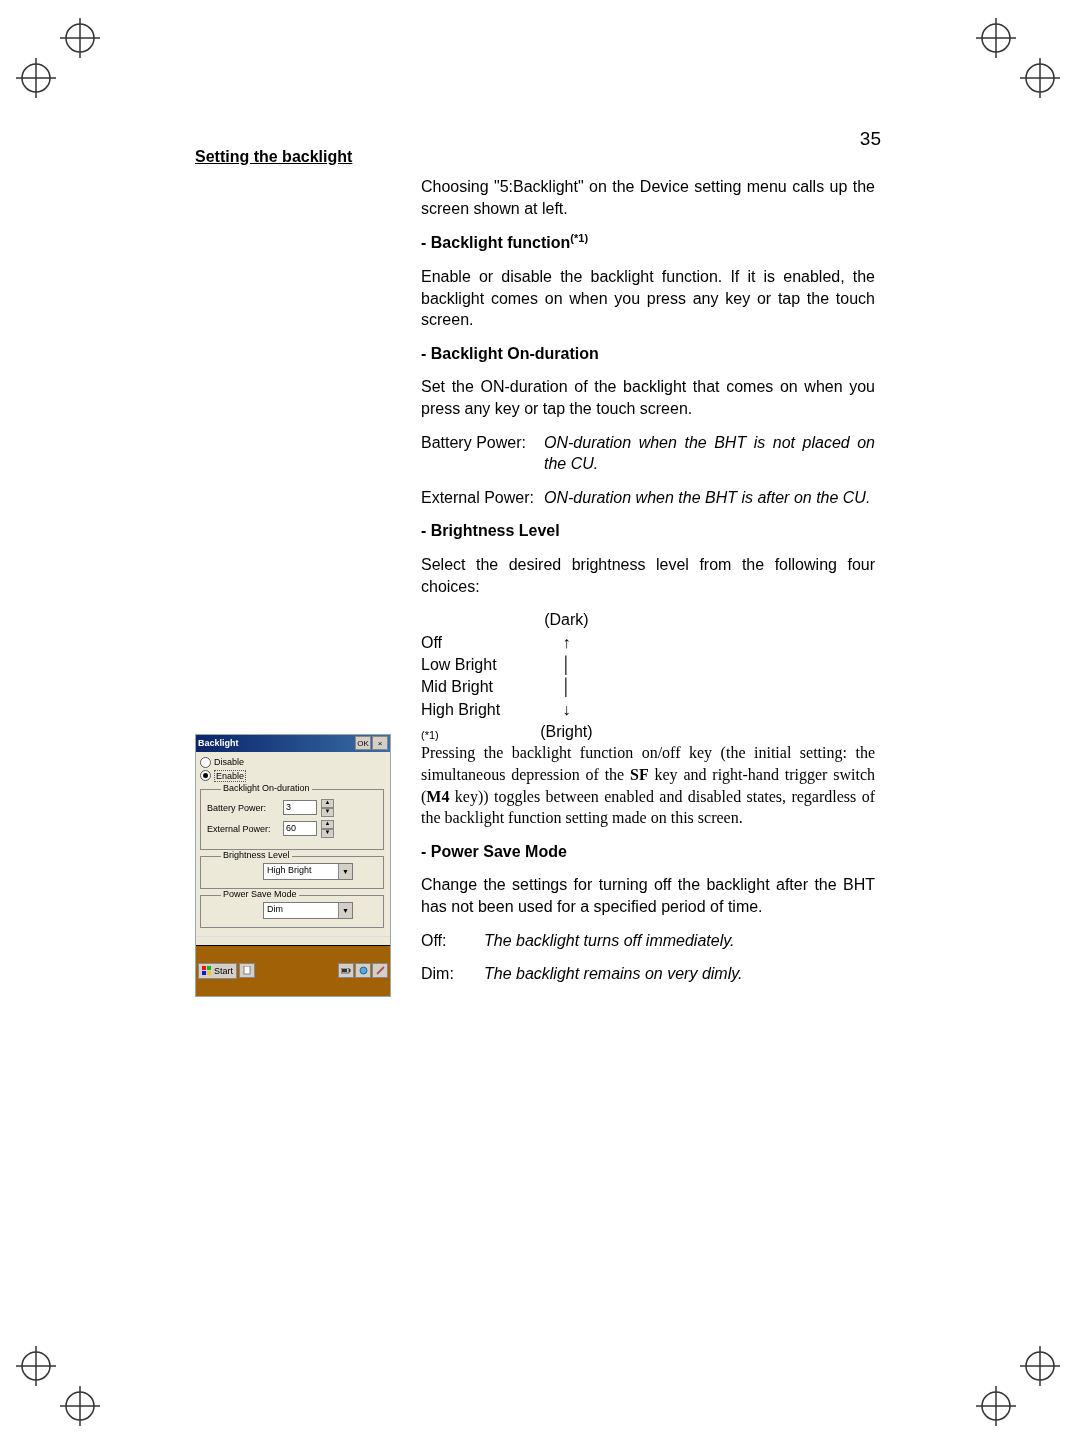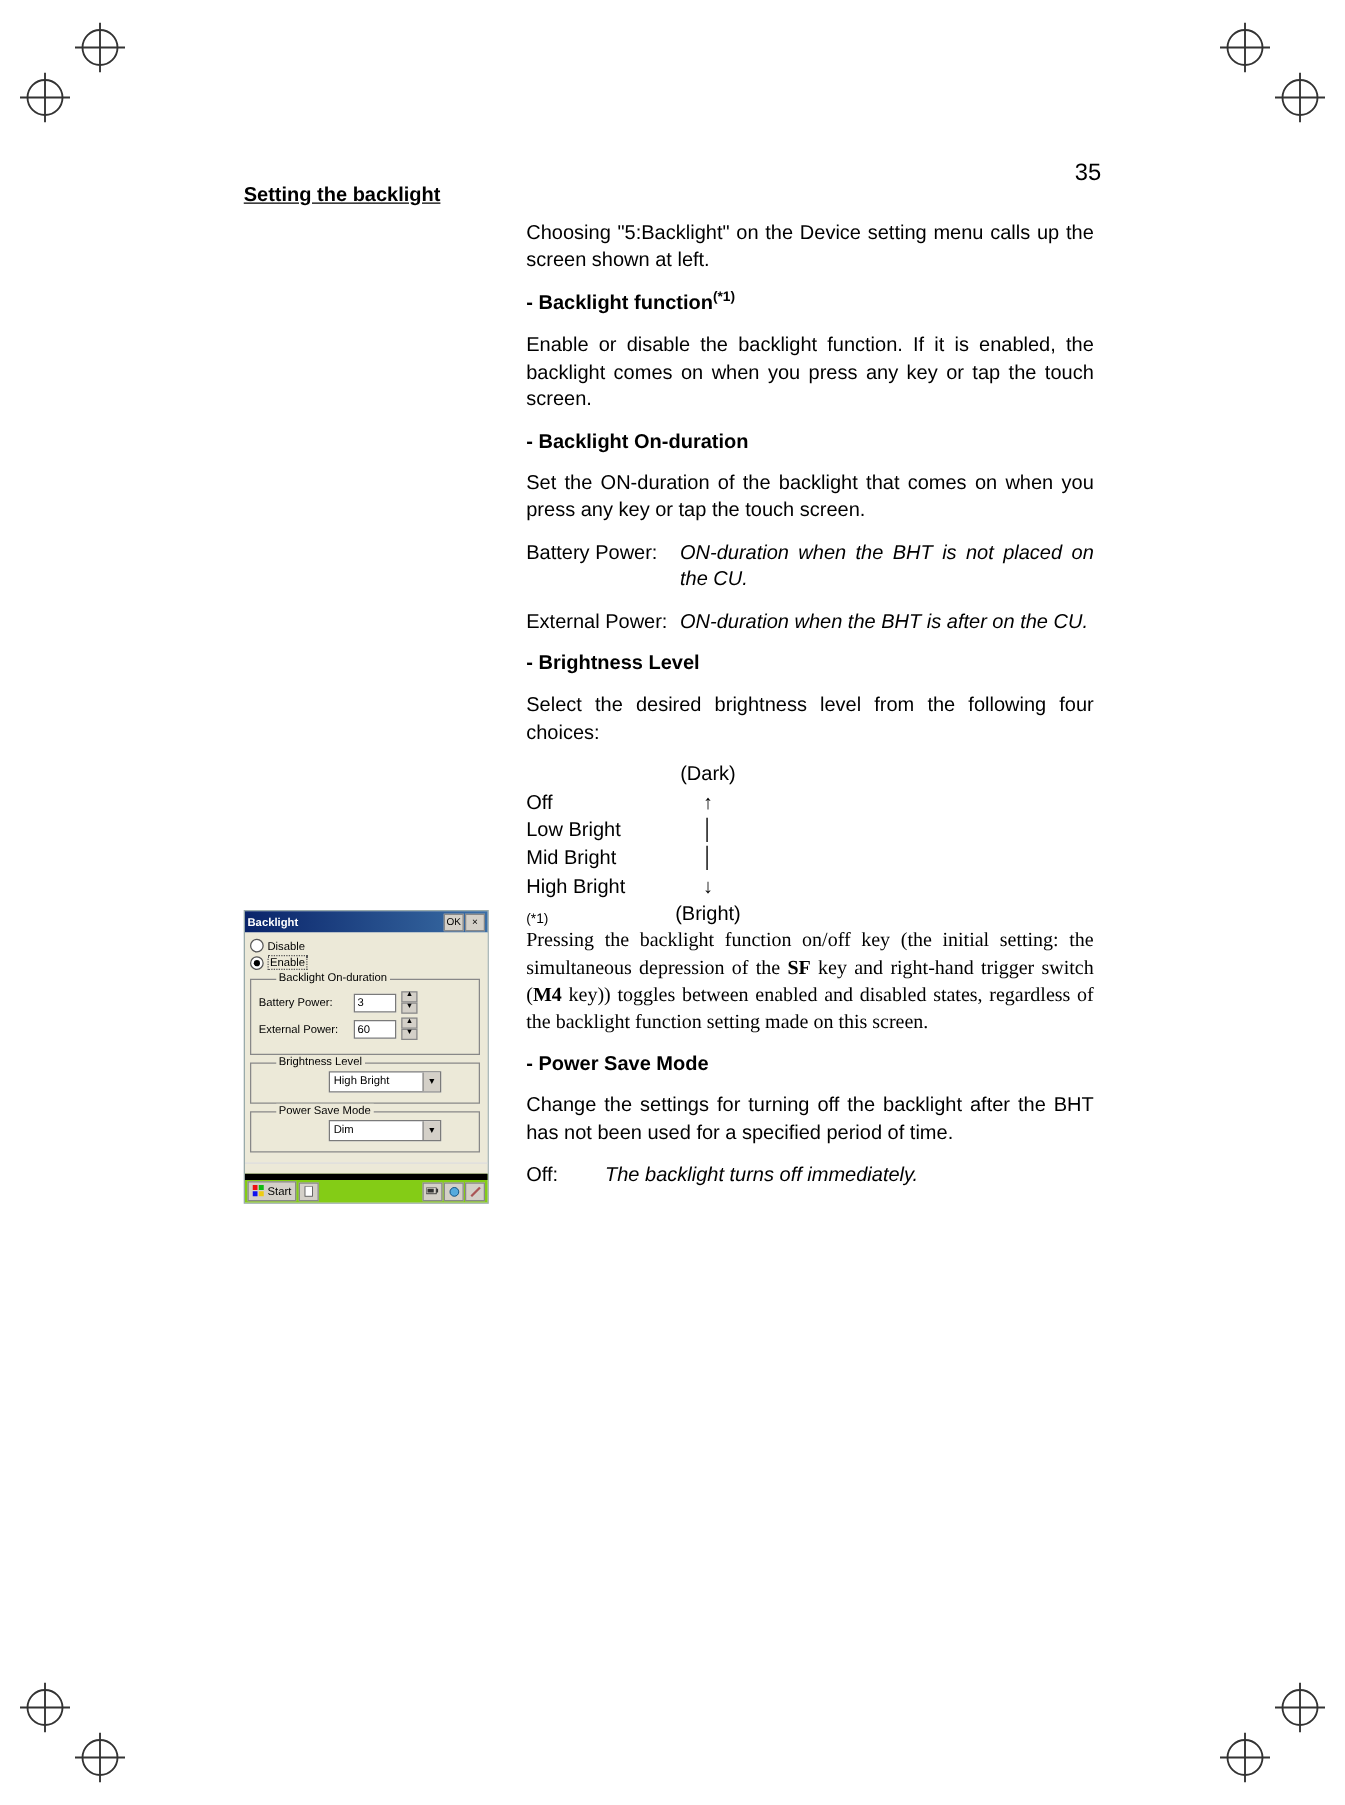--- a/index.html
+++ b/index.html
@@ -81,21 +81,21 @@
   .fs-legend { position: absolute; top: -7px; left: 20px; background: #ece9d8; padding: 0 2px; font-weight: normal; }
   .inp-row { display: flex; align-items: center; gap: 4px; margin: 3px 0; }
   .inp-label { width: 72px; }
   .num-input { border: 1px solid #7a7a7a; background: white; width: 28px; height: 13px; padding: 0 2px; font-size: 9px; line-height: 13px; }
   .spinner { display: flex; flex-direction: column; }
   .spin-btn { width: 11px; height: 7px; border: 1px solid #888; background: #d4d0c8; font-size: 6px; line-height: 5px; text-align: center; }
   .dropdown { display: flex; border: 1px solid #7a7a7a; background: white; height: 15px; width: 88px; margin-left: 56px; }
   .dropdown .dd-text { flex: 1; padding: 1px 3px; font-size: 9px; }
   .dropdown .dd-btn { width: 13px; background: #d4d0c8; border-left: 1px solid #888; display: flex; align-items: center; justify-content: center; font-size: 7px; }
   .ss-spacer { height: 8px; background: #ece9d8; border-top: 1px solid #ddd; }
-  .taskbar { display: flex; align-items: center; background: #84cc16; border-top: 5px solid #000000; height: 18px; padding: 0 2px; gap: 2px; }
+  .taskbar { display: flex; align-items: center; background: #a16207; border-top: 1px solid #000000; height: 18px; padding: 16px 2px; gap: 2px; }
   .start-btn { display: flex; align-items: center; gap: 2px; border: 1px solid #888; background: #d4d0c8; padding: 0 3px; height: 14px; font-size: 9px; }
   .win-flag { width: 10px; height: 10px; }
   .task-icon { border: 1px solid #888; width: 14px; height: 13px; display: flex; align-items: center; justify-content: center; font-size: 8px; background: #d4d0c8; }
   .tray { margin-left: auto; display: flex; gap: 1px; }
   .tray-icon { border: 1px solid #888; width: 14px; height: 13px; background: #d4d0c8; display: flex; align-items: center; justify-content: center; }
 </style>
 </head>
 <body>
 
 <svg class="crop-mark" style="top:18px;left:60px" viewBox="0 0 40 40">
@@ -281,15 +281,19 @@
         <span>Pressing the backlight function on/off key (the initial setting: the simultaneous depression of the </span><b>SF</b><span> key and right-hand trigger switch (</span><b>M4</b><span> key)) toggles between enabled and disabled states, regardless of the backlight function setting made on this screen.</span>
       </p>
 
       <p class="heading-b">- Power Save Mode</p>
       <p class="justify">Change the settings for turning off the backlight after the BHT has not been used for a specified period of time.</p>
 
       <div class="def-row">
         <div class="def-label" style="width:55px">Off:</div>
         <div class="def-body" style="text-align:left">The backlight turns off immediately.</div>
       </div>
+      <div class="def-row">
+        <div class="def-label" style="width:55px">Dim:</div>
+        <div class="def-body" style="text-align:left">The backlight remains on very dimly.</div>
+      </div>
     </div>
   </div>
 </div>
 
 </body></html>

